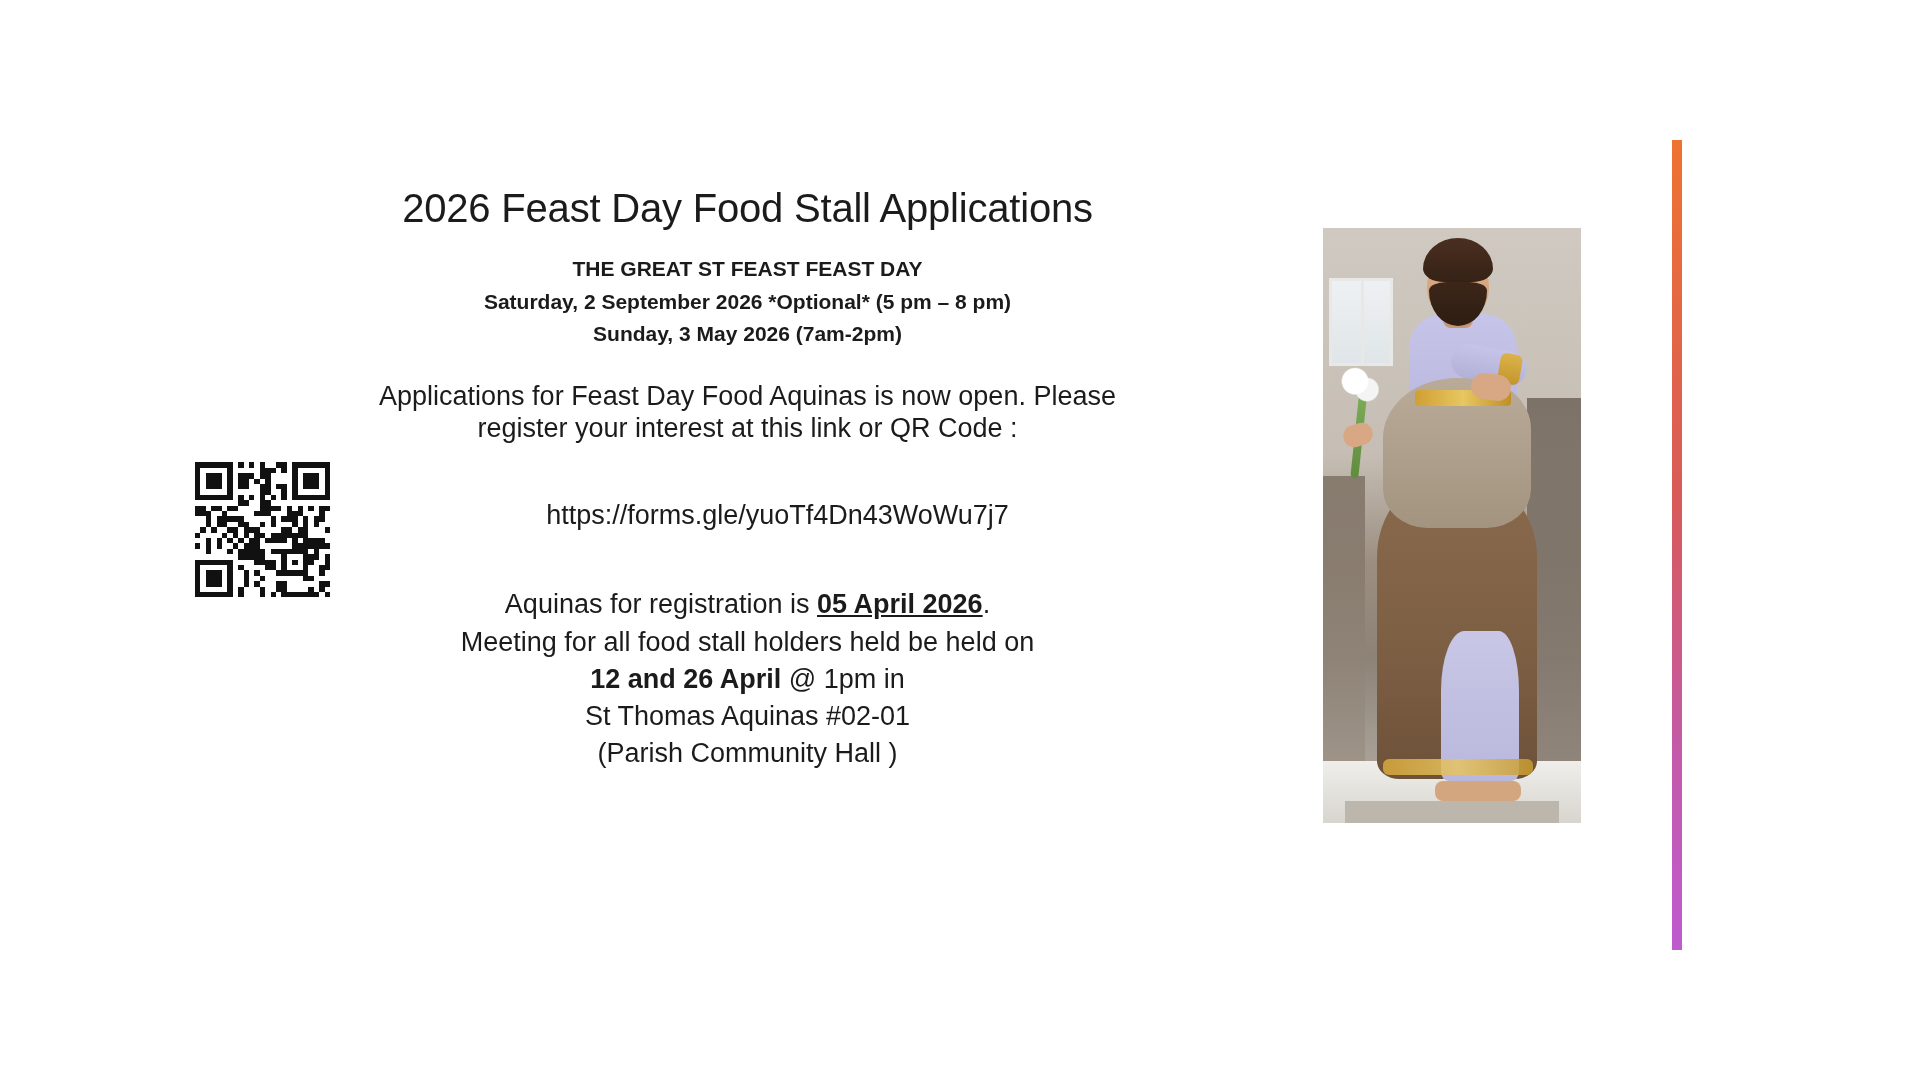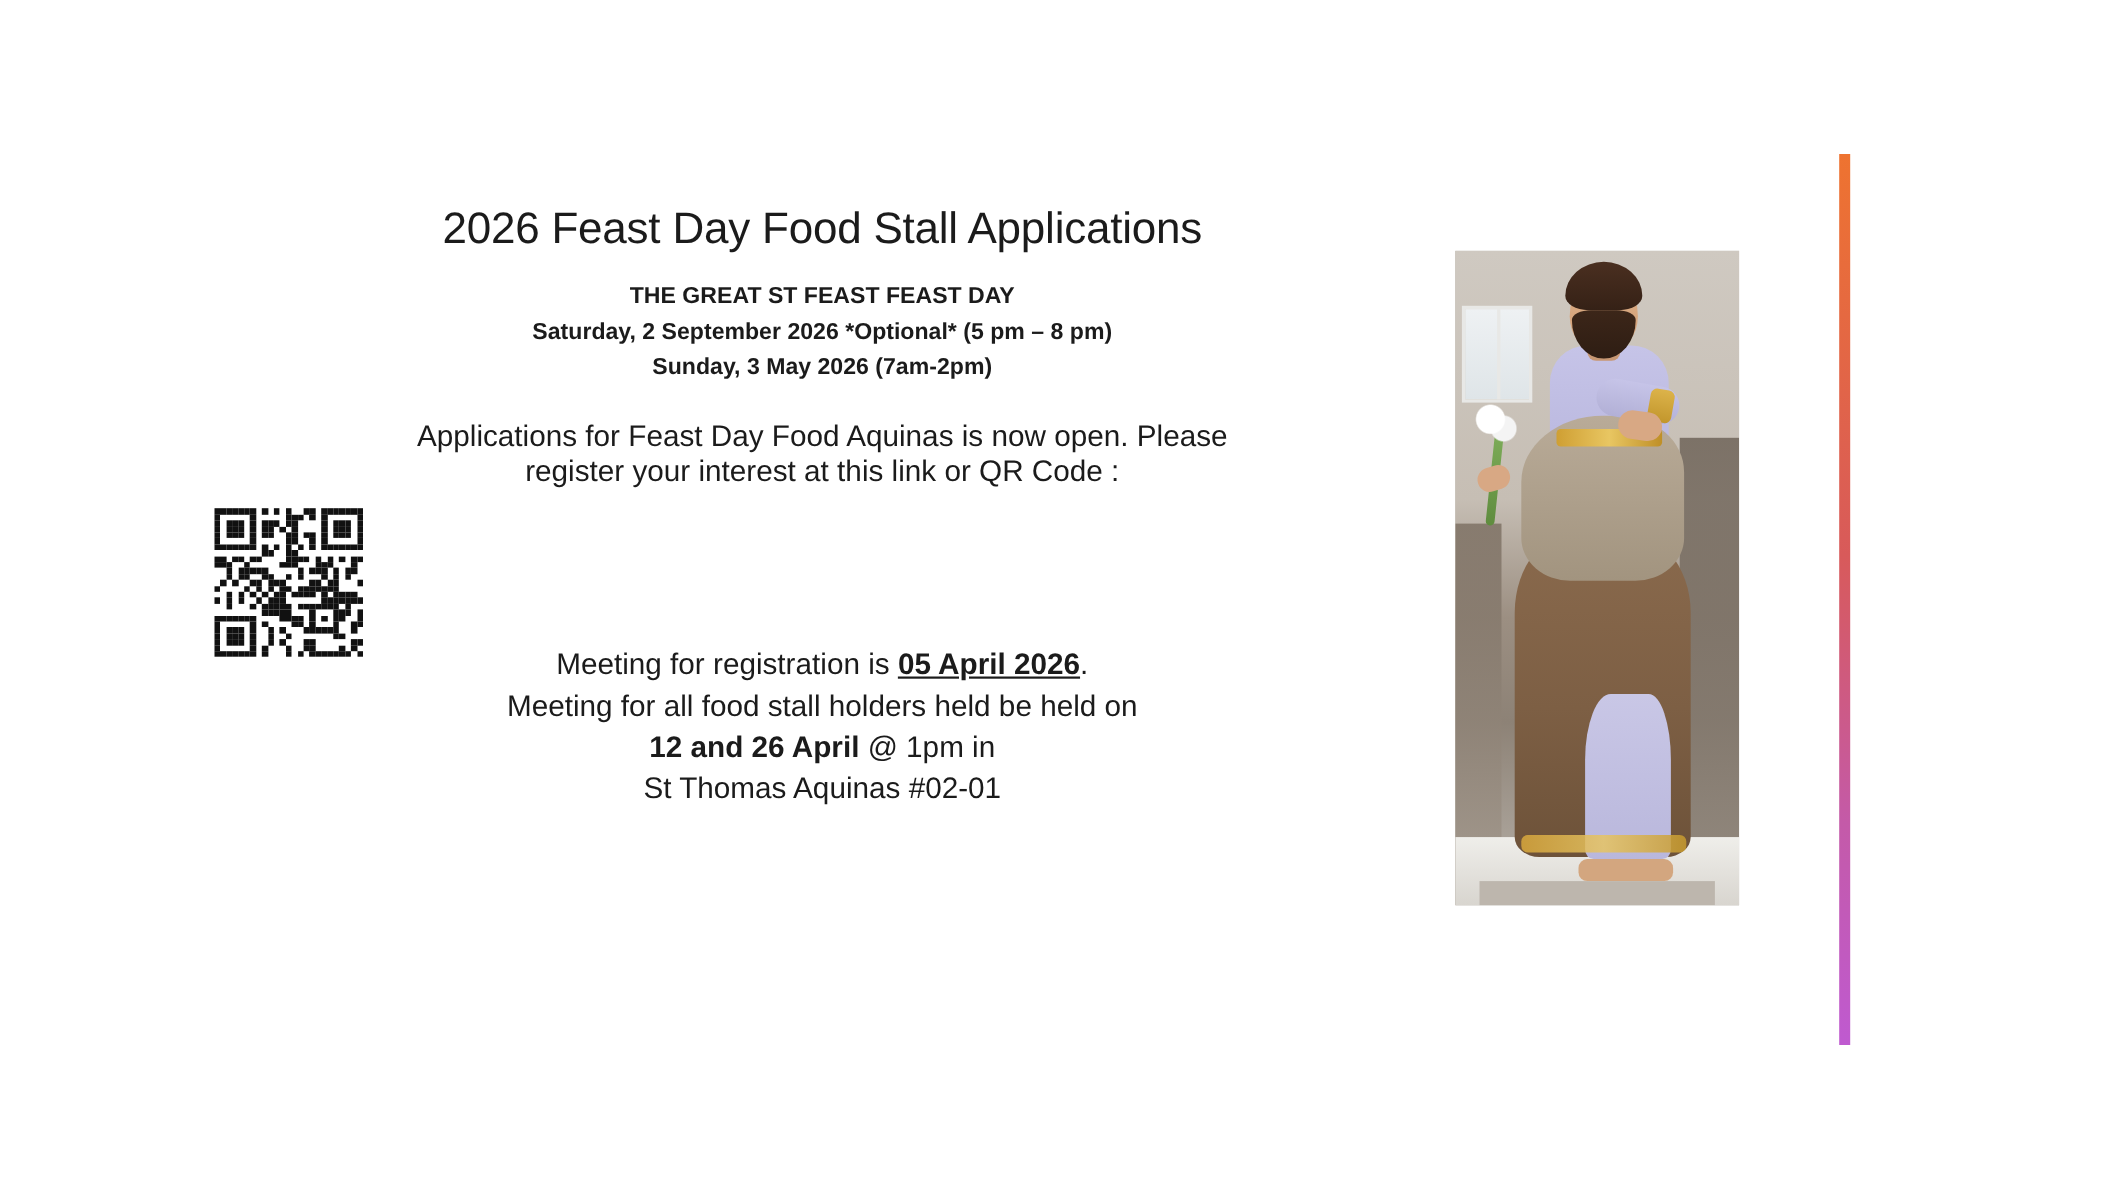--- a/index.html
+++ b/index.html
@@ -563,31 +563,33 @@
           <i style="grid-row-start: 25; grid-column-start: 15;"></i>
           <i style="grid-row-start: 25; grid-column-start: 17;"></i>
           <i style="grid-row-start: 25; grid-column-start: 18;"></i>
           <i style="grid-row-start: 25; grid-column-start: 19;"></i>
           <i style="grid-row-start: 25; grid-column-start: 20;"></i>
           <i style="grid-row-start: 25; grid-column-start: 21;"></i>
           <i style="grid-row-start: 25; grid-column-start: 22;"></i>
           <i style="grid-row-start: 25; grid-column-start: 23;"></i>
           <i style="grid-row-start: 25; grid-column-start: 25;"></i>
         </div>
+      <div class="link">https://forms.gle/yuoTf4Dn43WoWu7j7</div>
     </div>
 
     <div class="body-block">
       <div>
-        <span>Meeting for registration is </span><span class="bu">05 April 2026</span><span>.</span>
+        <span>Aquinas for registration is </span><span class="bu">05 April 2026</span><span>.</span>
       </div>
       <div>Meeting for all food stall holders held be held on</div>
       <div>
         <span class="b">12 and 26 April</span><span> @ 1pm in</span>
       </div>
       <div>St Thomas Aquinas  #02-01</div>
+      <div>(Parish Community Hall )</div>
     </div>
 
   </div>
 
   <div class="photo">
     <div class="ph-wall"></div>
     <div class="ph-window"></div>
     <div class="ph-dark-r"></div>
     <div class="ph-dark-l"></div>
     <div class="ph-floor"></div>

